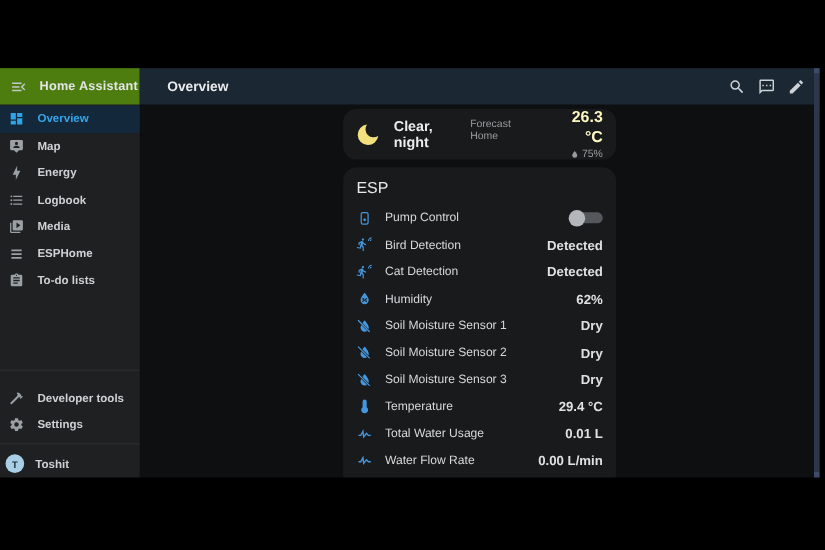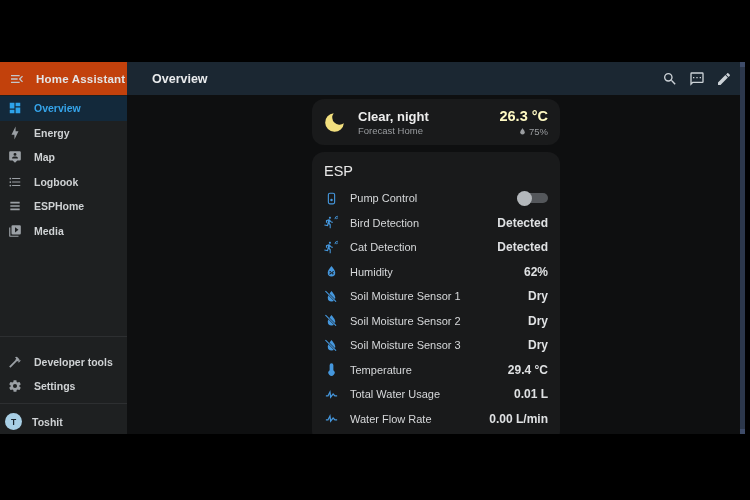--- a/index.html
+++ b/index.html
@@ -4,21 +4,21 @@
 <style>
   * { margin:0; padding:0; box-sizing:border-box; }
   html,body { background:#000; }
   body { font-family:"Liberation Sans", sans-serif; }
   .stage { position:relative; width:750px; height:500px; background:#000; overflow:hidden; }
 
   .app { position:absolute; top:62px; left:0; width:745px; height:372px; display:flex; background:#0e0f10; }
 
   
   .sidebar { width:127px; flex:none; display:flex; flex-direction:column; background:#1e2021; }
-  .sidebar-header { height:33px; flex:none; background:#c2410c; display:flex; align-items:center; padding-left:9px; gap:11px; }
+  .sidebar-header { height:33px; flex:none; background:#4d7c0f; display:flex; align-items:center; padding-left:9px; gap:11px; }
   .menu-btn { width:16px; height:16px; color:#c3c7cb; cursor:pointer; flex:none; }
   .app-title { font-size:11.5px; font-weight:700; color:#e3e5e7; letter-spacing:.2px; }
   .nav { padding-top:1px; }
   .side-item { height:24.5px; display:flex; align-items:center; padding-left:8px; gap:12px; cursor:pointer; }
   .side-item .icon { width:14px; height:14px; color:#9ba0a5; flex:none; }
   .side-item .lbl { font-size:10.5px; font-weight:700; color:#cfd2d4; white-space:nowrap; }
   .side-item.active { background:#13293b; }
   .side-item.active .icon { color:#2da3ea; }
   .side-item.active .lbl { color:#35a4ea; }
   .spacer { flex:1; }
@@ -37,21 +37,21 @@
   .header { height:33px; flex:none; background:#1b2732; display:flex; align-items:center; padding:0 13px 0 25px; }
   .header .title { font-size:12.5px; font-weight:700; color:#e9ebed; }
   .actions { margin-left:auto; display:flex; gap:11px; align-items:center; }
   .action-btn { width:16px; height:16px; color:#ccd2d7; cursor:pointer; }
   .view { flex:1; overflow:hidden; display:flex; justify-content:center; }
   .col { width:248px; margin-top:4px; display:flex; flex-direction:column; gap:7px; }
 
   .card { background:#191a1b; border-radius:12px; }
   .weather { height:46px; flex:none; display:flex; align-items:center; padding:0 12px 0 10px; gap:11px; cursor:pointer; }
   .moon { width:25px; height:25px; color:#f2df7e; flex:none; }
-  .w-text { display:flex; flex-direction:column; gap:1px; }
+  .w-text { display:flex; flex-direction:row; gap:1px; }
   .w-title { font-size:13px; font-weight:700; color:#ededed; }
   .w-sub { font-size:9.5px; color:#9a9da0; }
   .w-right { margin-left:auto; text-align:right; }
   .w-temp { font-size:14.5px; font-weight:700; color:#fef9c3; }
   .w-hum { font-size:9.5px; color:#9a9da0; display:flex; align-items:center; justify-content:flex-end; gap:2px; margin-top:1px; }
   .w-hum .icon { width:9px; height:9px; color:#9a9da0; }
 
   .esp { padding:8px 12px 12px; }
   .esp-title { font-size:14.5px; color:#e8e8e8; height:22px; line-height:22px; margin-bottom:4px; font-weight:400; }
   .esp-row { height:24.5px; display:flex; align-items:center; gap:11px; cursor:pointer; }
@@ -95,63 +95,71 @@
               <svg viewBox="0 0 24 24" xmlns="http://www.w3.org/2000/svg">
                 <path fill="currentColor" d="M13,3V9H21V3H13M13,21H21V11H13V21M3,21H11V15H3V21M3,13H11V3H3V13Z"></path>
               </svg>
             </span>
             <span class="lbl">Overview</span>
           </div>
 
           <div class="side-item">
             <span class="icon">
               <svg viewBox="0 0 24 24" xmlns="http://www.w3.org/2000/svg">
+                <path fill="currentColor" d="M20,2H4A2,2 0 0,0 2,4V16A2,2 0 0,0 4,18H8L12,22L16,18H20A2,2 0 0,0 22,16V4A2,2 0 0,0 20,2M12,5A2.5,2.5 0 0,1 14.5,7.5A2.5,2.5 0 0,1 12,10A2.5,2.5 0 0,1 9.5,7.5A2.5,2.5 0 0,1 12,5M17,14.5H7V13.75C7,12.09 10.33,11.25 12,11.25C13.67,11.25 17,12.09 17,13.75V14.5Z"></path>
+              </svg>
+            </span>
+            <span class="lbl">Map</span>
+          </div>
+
+          <div class="side-item">
+            <span class="icon">
+              <svg viewBox="0 0 24 24" xmlns="http://www.w3.org/2000/svg">
                 <path fill="currentColor" d="M11,15H6L13,1V9H18L11,23V15Z"></path>
               </svg>
             </span>
             <span class="lbl">Energy</span>
           </div>
 
           <div class="side-item">
             <span class="icon">
               <svg viewBox="0 0 24 24" xmlns="http://www.w3.org/2000/svg">
-                <path fill="currentColor" d="M20,2H4A2,2 0 0,0 2,4V16A2,2 0 0,0 4,18H8L12,22L16,18H20A2,2 0 0,0 22,16V4A2,2 0 0,0 20,2M12,5A2.5,2.5 0 0,1 14.5,7.5A2.5,2.5 0 0,1 12,10A2.5,2.5 0 0,1 9.5,7.5A2.5,2.5 0 0,1 12,5M17,14.5H7V13.75C7,12.09 10.33,11.25 12,11.25C13.67,11.25 17,12.09 17,13.75V14.5Z"></path>
-              </svg>
-            </span>
-            <span class="lbl">Map</span>
-          </div>
-
-          <div class="side-item">
-            <span class="icon">
-              <svg viewBox="0 0 24 24" xmlns="http://www.w3.org/2000/svg">
                 <path fill="currentColor" d="M7,5H21V7H7V5M7,13V11H21V13H7M4,4.5A1.5,1.5 0 0,1 5.5,6A1.5,1.5 0 0,1 4,7.5A1.5,1.5 0 0,1 2.5,6A1.5,1.5 0 0,1 4,4.5M4,10.5A1.5,1.5 0 0,1 5.5,12A1.5,1.5 0 0,1 4,13.5A1.5,1.5 0 0,1 2.5,12A1.5,1.5 0 0,1 4,10.5M7,19V17H21V19H7M4,16.5A1.5,1.5 0 0,1 5.5,18A1.5,1.5 0 0,1 4,19.5A1.5,1.5 0 0,1 2.5,18A1.5,1.5 0 0,1 4,16.5Z"></path>
               </svg>
             </span>
             <span class="lbl">Logbook</span>
           </div>
 
 
           <div class="side-item">
             <span class="icon">
               <svg viewBox="0 0 24 24" xmlns="http://www.w3.org/2000/svg">
+                <path fill="currentColor" d="M4,6H2V20A2,2 0 0,0 4,22H18V20H4V6M20,2H8A2,2 0 0,0 6,4V16A2,2 0 0,0 8,18H20A2,2 0 0,0 22,16V4A2,2 0 0,0 20,2M12,14.5V5.5L18,10L12,14.5Z"></path>
+              </svg>
+            </span>
+            <span class="lbl">Media</span>
+          </div>
+
+          <div class="side-item">
+            <span class="icon">
+              <svg viewBox="0 0 24 24" xmlns="http://www.w3.org/2000/svg">
                 <path fill="currentColor" d="M4,4.8H20V7.6H4V4.8M4,10.6H20V13.4H4V10.6M4,16.4H20V19.2H4V16.4Z"></path>
               </svg>
             </span>
             <span class="lbl">ESPHome</span>
           </div>
 
           <div class="side-item">
             <span class="icon">
               <svg viewBox="0 0 24 24" xmlns="http://www.w3.org/2000/svg">
-                <path fill="currentColor" d="M4,6H2V20A2,2 0 0,0 4,22H18V20H4V6M20,2H8A2,2 0 0,0 6,4V16A2,2 0 0,0 8,18H20A2,2 0 0,0 22,16V4A2,2 0 0,0 20,2M12,14.5V5.5L18,10L12,14.5Z"></path>
-              </svg>
-            </span>
-            <span class="lbl">Media</span>
-          </div>
-
+                <path fill="currentColor" d="M19,3H14.82C14.4,1.84 13.3,1 12,1C10.7,1 9.6,1.84 9.18,3H5A2,2 0 0,0 3,5V19A2,2 0 0,0 5,21H19A2,2 0 0,0 21,19V5A2,2 0 0,0 19,3M12,3A1,1 0 0,1 13,4A1,1 0 0,1 12,5A1,1 0 0,1 11,4A1,1 0 0,1 12,3M7,7H17V9H7V7M7,11H17V13H7V11M7,15H14V17H7V15Z"></path>
+              </svg>
+            </span>
+            <span class="lbl">To-do lists</span>
+          </div>
         </nav>
 
       <div class="spacer"></div>
       <div class="sdivider div1"></div>
 
       <div>
 
           <div class="side-item">
             <span class="icon">
               <svg viewBox="0 0 24 24" xmlns="http://www.w3.org/2000/svg">

